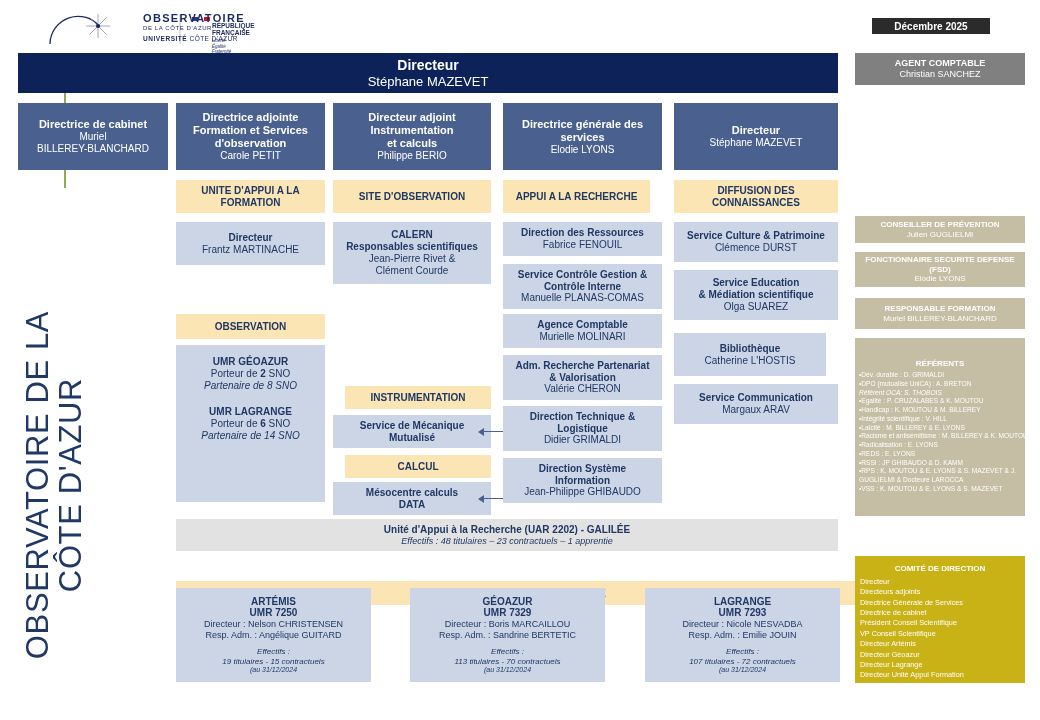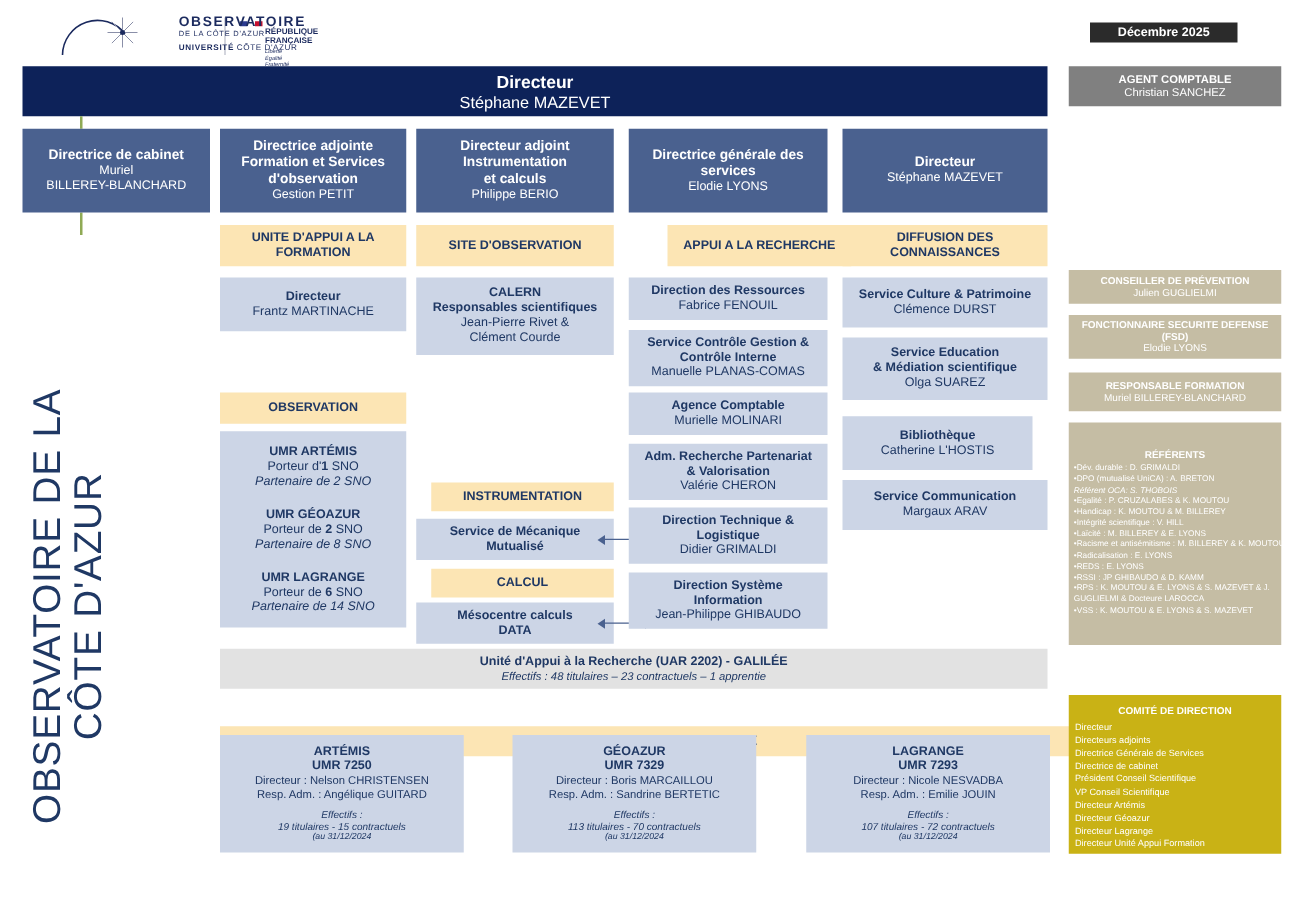--- a/index.html
+++ b/index.html
@@ -124,21 +124,21 @@
 <div class="abs steel box" style="left:18px;top:103px;width:150px;height:67px;">
   <div class="f11b">Directrice de cabinet</div>
   <div class="f10">Muriel</div>
   <div class="f10">BILLEREY-BLANCHARD</div>
 </div>
 
 <div class="abs steel box" style="left:176px;top:103px;width:149px;height:67px;">
   <div class="f11b">Directrice adjointe</div>
   <div class="f11b">Formation et Services</div>
   <div class="f11b">d'observation</div>
-  <div class="f10">Gestion PETIT</div>
+  <div class="f10">Carole PETIT</div>
 </div>
 
 <div class="abs steel box" style="left:333px;top:103px;width:158px;height:67px;">
   <div class="f11b">Directeur adjoint</div>
   <div class="f11b">Instrumentation</div>
   <div class="f11b">et calculs</div>
   <div class="f10">Philippe BERIO</div>
 </div>
 
 <div class="abs steel box" style="left:503px;top:103px;width:159px;height:67px;">
@@ -152,43 +152,38 @@
   <div class="f10">Stéphane MAZEVET</div>
 </div>
 
 <div class="abs yellow box" style="left:176px;top:180px;width:149px;height:33px;">
   <div class="f10b">UNITE  D'APPUI  A LA</div>
   <div class="f10b">FORMATION</div>
 </div>
 <div class="abs yellow box" style="left:333px;top:180px;width:158px;height:33px;">
   <div class="f10b">SITE D'OBSERVATION</div>
 </div>
-<div class="abs yellow box" style="left:503px;top:180px;width:147px;height:33px;margin-left:31px;">
+<div class="abs yellow box" style="left:503px;top:180px;width:147px;height:33px;">
   <div class="f10b">APPUI A LA RECHERCHE</div>
 </div>
 <div class="abs yellow box" style="left:674px;top:180px;width:164px;height:33px;">
   <div class="f10b">DIFFUSION  DES</div>
   <div class="f10b">CONNAISSANCES</div>
 </div>
 
 <div class="abs lightblue box" style="left:176px;top:222px;width:149px;height:43px;">
   <div class="f10b">Directeur</div>
   <div class="f10">Frantz MARTINACHE</div>
 </div>
 
 <div class="abs yellow box" style="left:176px;top:314px;width:149px;height:25px;">
   <div class="f10b">OBSERVATION</div>
 </div>
 
 <div class="abs lightblue" style="left:176px;top:345px;width:149px;height:157px;padding:8px 4px;box-sizing:border-box;">
-  <div class="box" style="margin-bottom:9px;">
-    <div class="f10b">UMR ARTÉMIS</div>
-    <div class="f10"><span>Porteur d'</span><b>1</b><span> SNO</span></div>
-    <div class="f10 t-ital">Partenaire de 2 SNO</div>
-  </div>
   <div class="box" style="margin-bottom:9px;">
     <div class="f10b">UMR GÉOAZUR</div>
     <div class="f10"><span>Porteur de </span><b>2</b><span> SNO</span></div>
     <div class="f10 t-ital">Partenaire de 8 SNO</div>
   </div>
   <div class="box">
     <div class="f10b">UMR LAGRANGE</div>
     <div class="f10"><span>Porteur de </span><b>6</b><span> SNO</span></div>
     <div class="f10 t-ital">Partenaire de 14 SNO</div>
   </div>

